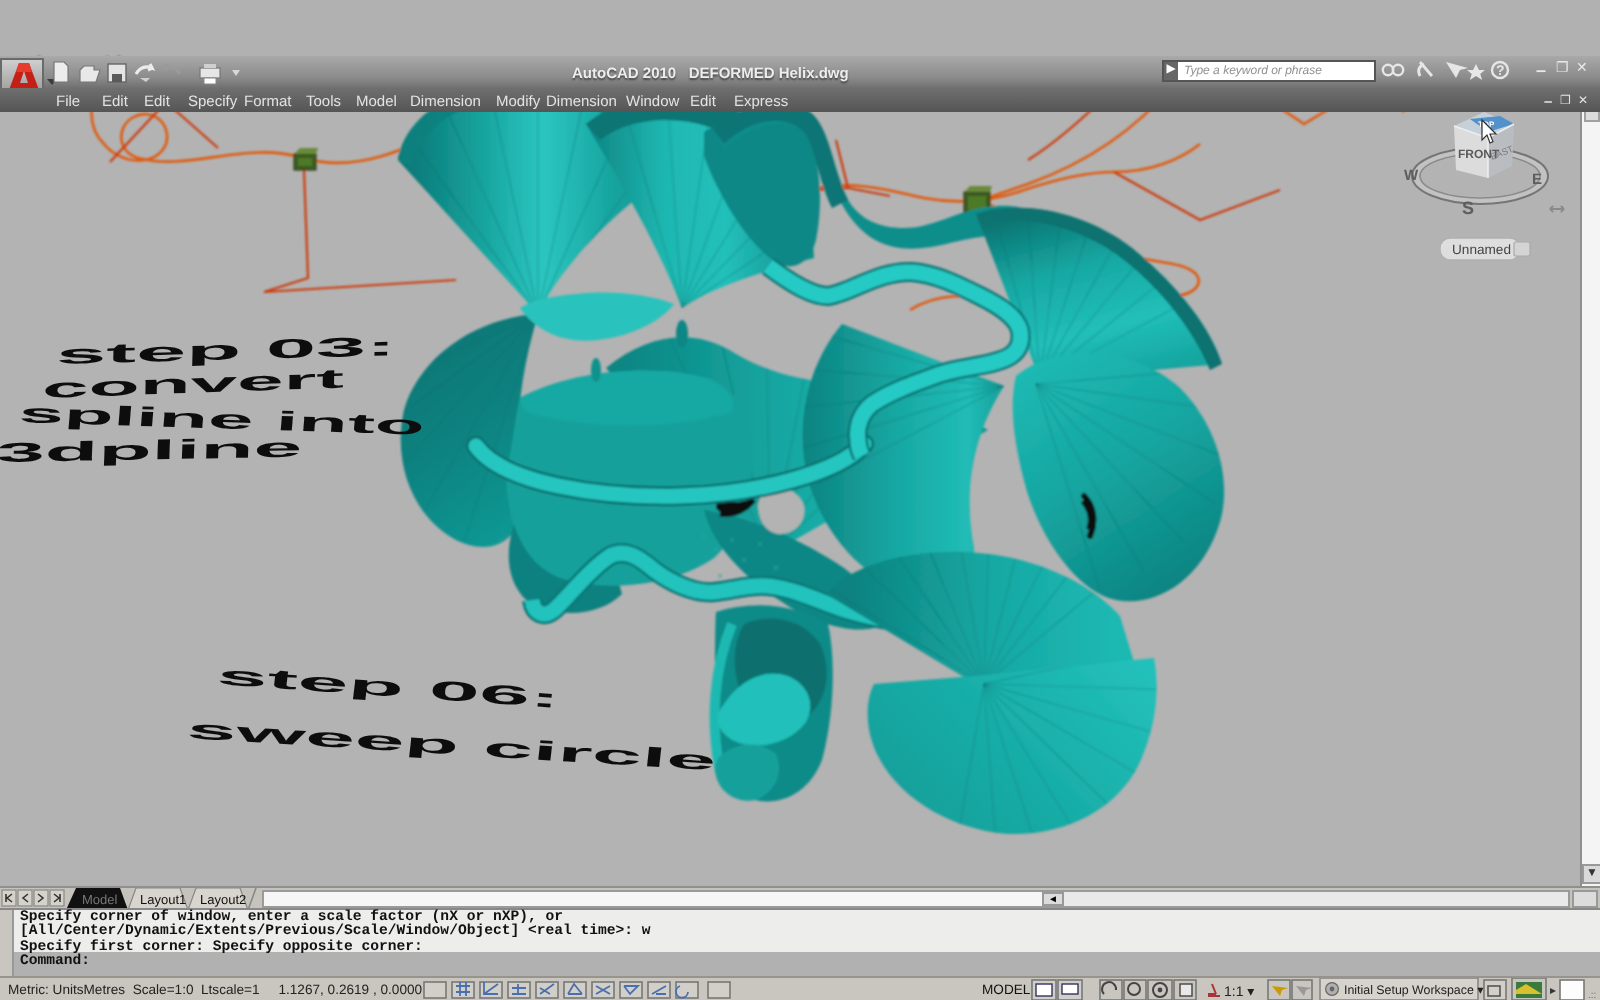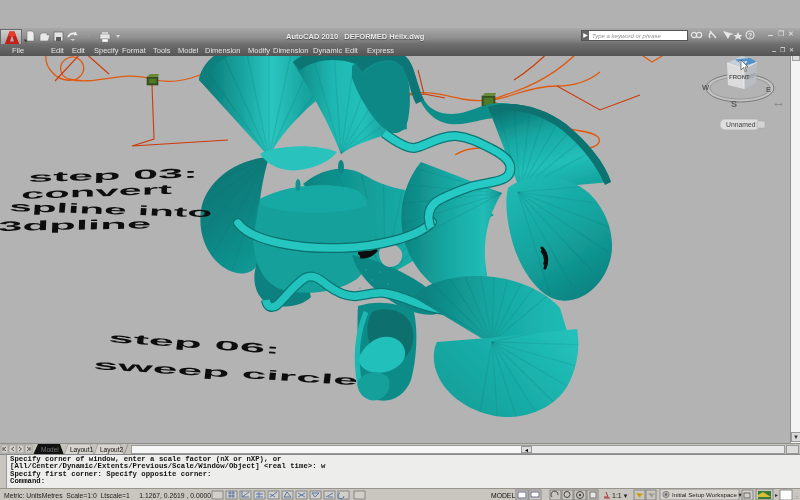--- a/index.html
+++ b/index.html
@@ -17,21 +17,21 @@
 #searchwrap .arr{position:absolute;left:0;top:0;width:7px;height:9px;background:#666;color:#fff;
 font-size:6px;line-height:9px;text-align:center;}
 #searchwrap .ph{position:absolute;left:10px;top:1.5px;font-style:italic;color:#909090;font-size:6px;}
 .tbico{position:absolute;top:2px;color:#e8e8e8;font-size:9px;}
 #vscroll{position:absolute;left:790px;top:28px;width:10px;height:415px;background:#f4f4f4;
 border-left:1px solid #8f8f8f;}
 #vscroll .btn{position:absolute;left:0;top:0;width:10px;height:10px;background:#d9d9d9;
 border:1px solid #999;font-size:6px;line-height:8px;text-align:center;color:#333;}
 #tabrow{position:absolute;left:0;top:443px;width:800px;height:11px;background:#c6c3bc;
 border-top:1px solid #8f8f8f;font-size:6.5px;}
-#cmdwin{position:absolute;left:0;top:454px;width:800px;height:46px;background:#ededeb;
+#cmdwin{position:absolute;left:0;top:454px;width:800px;height:22px;background:#ededeb;
 border-top:1px solid #888;font-family:"Liberation Mono",monospace;font-size:7.3px;font-weight:bold;
 color:#111;line-height:7.4px;padding:1px 0 0 10px;}
 #statusbar{position:absolute;left:0;top:488px;width:800px;height:12px;background:#c9c6bf;
 border-top:1px solid #97948d;font-size:6.8px;color:#222;}
 </style></head><body>
 <div id="page">
   <svg id="canvassvg" width="800" height="443" viewBox="0 0 800 443" style="position:absolute;left:0;top:0">
     <rect x="0" y="28" width="800" height="415" fill="#b3b3b3"></rect>
 
 <defs>
@@ -392,31 +392,31 @@
       <path d="M20,2 l6,7 m-6,0 q-2,-4 2,-6" stroke="#e6e6e6" stroke-width="1.4" fill="none"></path>
       <path d="M33,2 l5,8 l2,-4 l4,-1 z" fill="#e6e6e6"></path>
       <path d="M48,3 l1.5,3 3,0 -2.4,2 1,3 -3.1,-2 -3.1,2 1,-3 -2.4,-2 3,0 z" fill="#e6e6e6"></path>
       <circle cx="60" cy="6" r="4" fill="none" stroke="#e6e6e6" stroke-width="1.2"></circle>
       <text x="58" y="8.5" font-size="7" fill="#e6e6e6" font-weight="bold">?</text>
     </svg>
     <div class="tbico" style="left:768px;top:2px;font-weight:bold">–</div>
     <div class="tbico" style="left:778px;font-size:7px">❐</div>
     <div class="tbico" style="left:788px;font-size:7px">✕</div>
     <div id="menurow">
-      <span class="mi" style="left:12px">File</span>
+      <span class="mi" style="left:28px">File</span>
         <span class="mi" style="left:51px">Edit</span>
       <span class="mi" style="left:72px">Edit</span>
         <span class="mi" style="left:94px">Specify</span>
       <span class="mi" style="left:122px">Format</span>
         <span class="mi" style="left:153px">Tools</span>
       <span class="mi" style="left:178px">Model</span>
         <span class="mi" style="left:205px">Dimension</span>
       <span class="mi" style="left:248px">Modify</span>
         <span class="mi" style="left:273px">Dimension</span>
-      <span class="mi" style="left:313px">Dynamic</span>
+      <span class="mi" style="left:313px">Window</span>
         <span class="mi" style="left:345px">Edit</span>
       <span class="mi" style="left:367px">Express</span>
       <span class="mi" style="left:772px;font-weight:bold">–</span>
       <span class="mi" style="left:780px;font-size:6px">❐</span>
       <span class="mi" style="left:789px;font-size:6px">✕</span>
     </div>
   </div>
 
   <div id="tabrow">
     <svg width="140" height="11" style="position:absolute;left:0;top:0">

